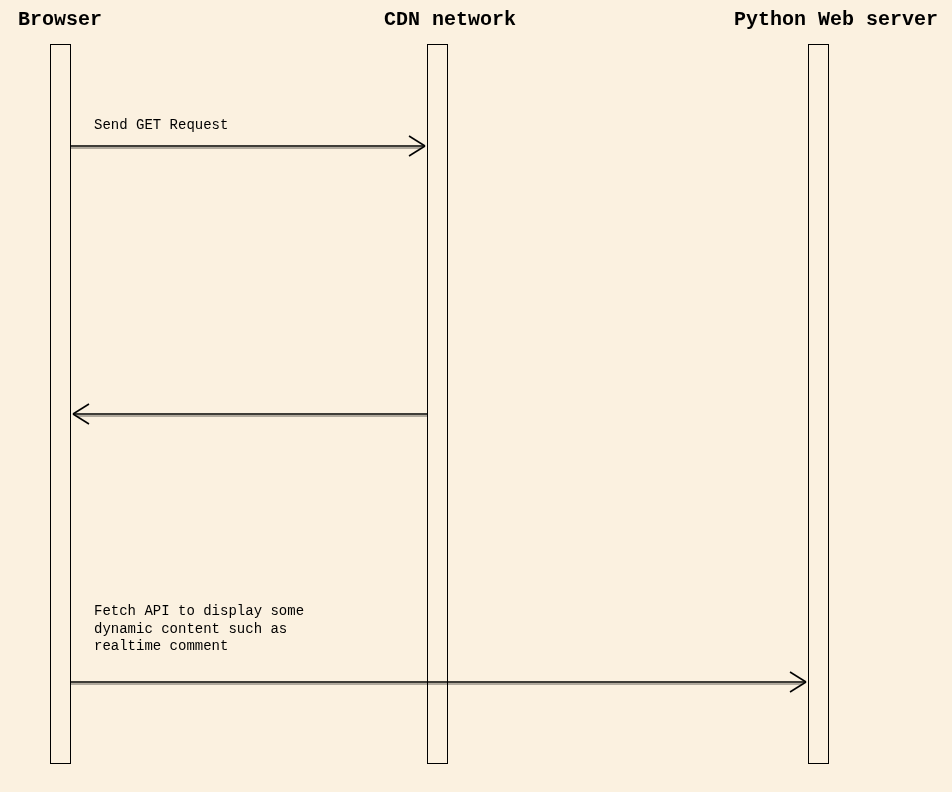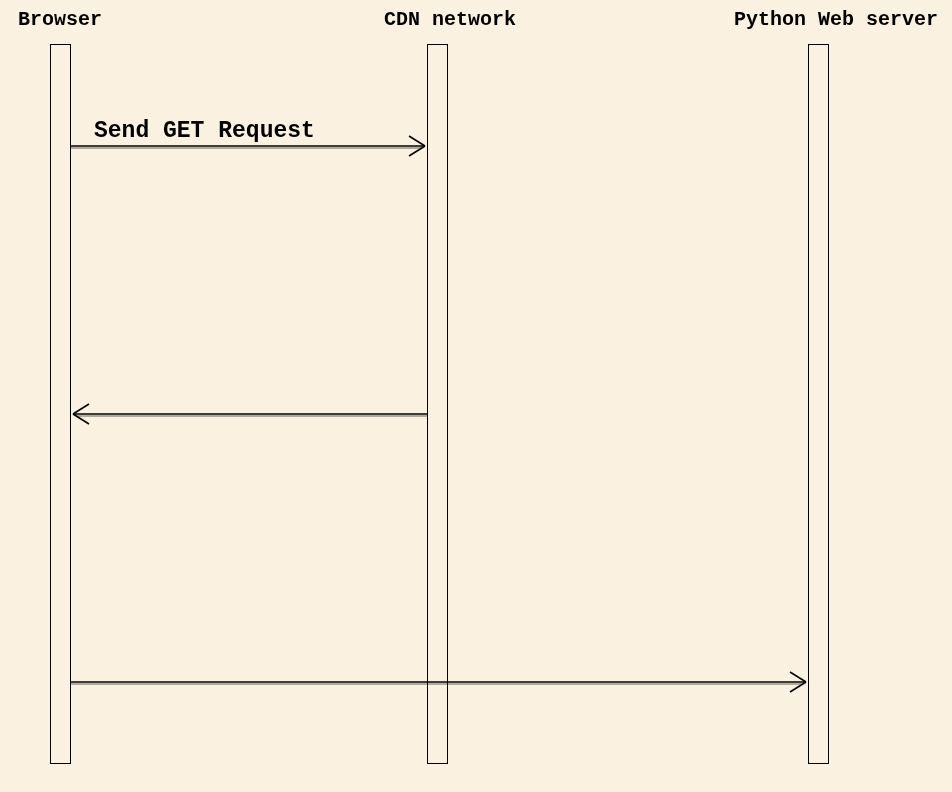--- a/index.html
+++ b/index.html
@@ -31,23 +31,23 @@
     height: 718px;
   }
   .msg {
     position: absolute;
   }
   .msg svg {
     display: block;
   }
   .msg-label {
     position: absolute;
-    font-size: 23px;
+    font-size: 14px;
     line-height: 1.25;
-    font-weight: bold;
+    font-weight: normal;
     white-space: pre;
   }
 </style>
 </head>
 <body>
 
 <div class="canvas">
 
   <div class="participant-label" style="left:18px; top:8px;">Browser</div>
 
@@ -71,20 +71,23 @@
 
   <div class="msg" style="left:71px; top:402px;">
     <svg width="356" height="24" viewBox="0 0 356 24">
       <line x1="4" y1="12" x2="356" y2="12" stroke="#000" stroke-width="1.5"></line>
       <line x1="6" y1="14" x2="356" y2="14" stroke="#000" stroke-width="0.6"></line>
       <line x1="18" y1="2" x2="2" y2="12" stroke="#000" stroke-width="1.5"></line>
       <line x1="18" y1="22" x2="2" y2="12" stroke="#000" stroke-width="1.5"></line>
     </svg>
   </div>
 
+  <div class="msg-label" style="left:94px; top:603px;">Fetch API to display some
+dynamic content such as
+realtime comment</div>
   <div class="msg" style="left:71px; top:670px;">
     <svg width="737" height="24" viewBox="0 0 737 24">
       <line x1="0" y1="12" x2="733" y2="12" stroke="#000" stroke-width="1.5"></line>
       <line x1="0" y1="14" x2="731" y2="14" stroke="#000" stroke-width="0.6"></line>
       <line x1="719" y1="2" x2="735" y2="12" stroke="#000" stroke-width="1.5"></line>
       <line x1="719" y1="22" x2="735" y2="12" stroke="#000" stroke-width="1.5"></line>
     </svg>
   </div>
 
 </div>

